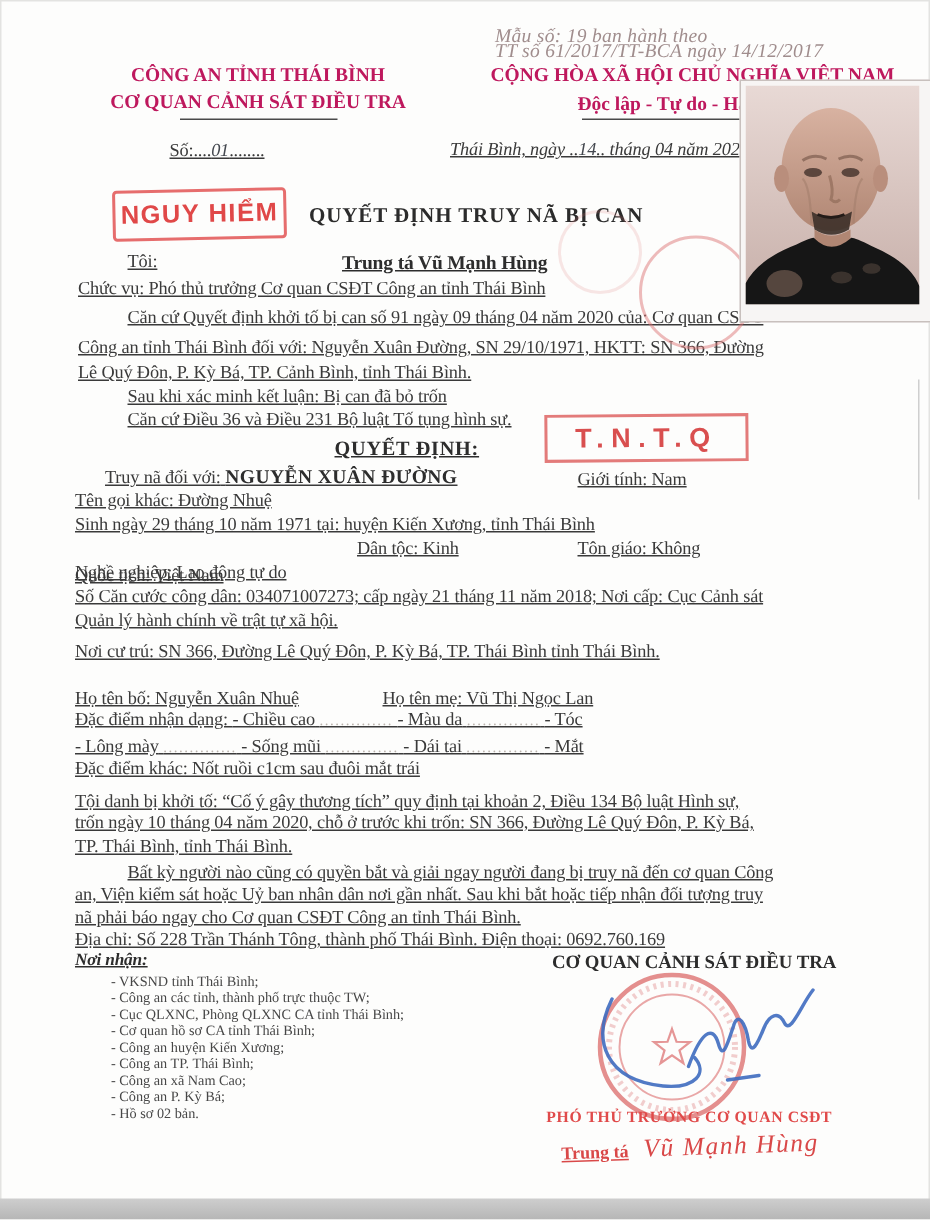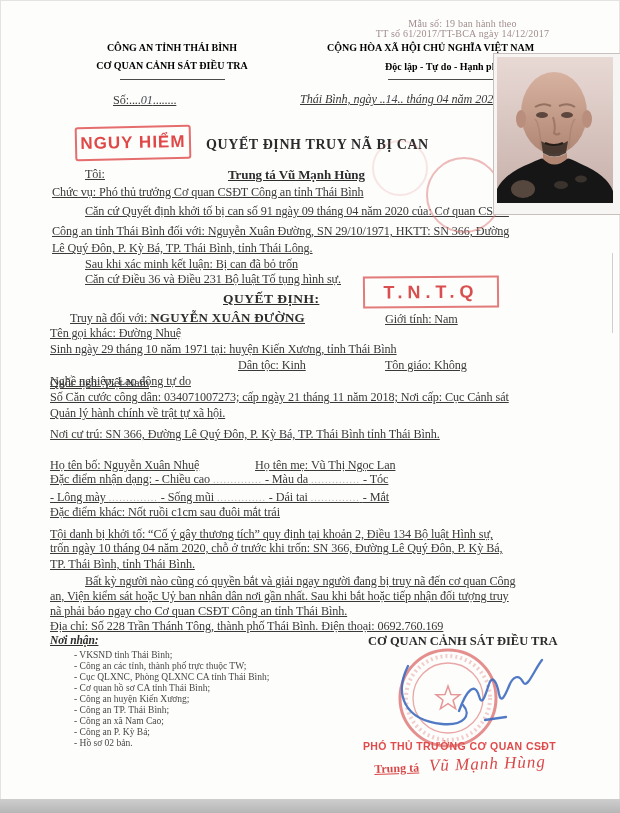--- a/index.html
+++ b/index.html
@@ -3,41 +3,41 @@
 <meta charset="utf-8">
 <style>
   html,body{margin:0;padding:0;}
   body{background:#e9e9e9;font-family:"Liberation Serif", serif;}
   .page{position:relative;width:620px;height:813px;background:#fdfdfc;overflow:hidden;
         box-shadow:inset 0 0 0 1px #e3e3e1;}
   .line{position:absolute;white-space:nowrap;font-size:12.2px;color:#3a3a3a;letter-spacing:-0.1px;text-decoration:underline;}
   .b{font-weight:bold;color:#2d2d2d;}
   .i{font-style:italic;}
   .dots{color:#b9b2ac;font-size:10px;letter-spacing:1px;}
-  .hdr{position:absolute;font-weight:bold;font-size:10px;color:#000000;white-space:nowrap;}
+  .hdr{position:absolute;font-weight:bold;font-size:13px;color:#be185d;white-space:nowrap;}
   .rule{position:absolute;height:1px;background:#4a4a4a;}
-  .formnote{position:absolute;top:19px;left:330px;width:265px;text-align:center;
-            font-size:10px;color:#a08d8d;line-height:10px;letter-spacing:0.2px;}
+  .formnote{position:absolute;top:19px;left:330px;width:265px;
+            font-size:13px;font-style:italic;color:#a08d8d;line-height:10px;letter-spacing:0.2px;}
   .stamp-danger{position:absolute;left:75px;top:126px;width:112px;height:30px;
        border:2.5px solid rgba(224,72,72,.8);border-radius:3px;display:flex;align-items:center;justify-content:center;
        color:#e04848;font-weight:bold;font-size:17px;letter-spacing:1px;transform:rotate(-1.2deg);
        font-family:"Liberation Sans",sans-serif;}
   .stamp-tntq{position:absolute;left:363px;top:276px;width:132px;height:28px;
        border:2.5px solid rgba(217,79,79,.75);display:flex;align-items:center;justify-content:center;
        color:#d94f4f;font-weight:bold;font-size:18px;letter-spacing:5px;transform:rotate(-0.5deg);
        font-family:"Liberation Sans",sans-serif;}
   .title{position:absolute;left:206px;top:137px;font-size:14px;font-weight:bold;color:#2b2b2b;letter-spacing:0.6px;white-space:nowrap;}
   .photo-frame{position:absolute;left:493px;top:53px;width:124px;height:154px;background:#f7f5f4;
        border:1px solid #c8c0bd;padding:3px;z-index:5;}
   .redring{position:absolute;border-radius:50%;border:2px solid rgba(221,120,120,.5);z-index:2;}
   .vline{position:absolute;left:612px;top:253px;width:1px;height:80px;background:#a9a9a9;opacity:.55;}
   .recip{position:absolute;left:50px;white-space:nowrap;font-size:9.5px;color:#474747;margin-left:24px;}
   .agency{position:absolute;left:368px;top:634px;font-weight:bold;font-size:12.5px;color:#2c2c2c;z-index:4;white-space:nowrap;}
   .signer-title{position:absolute;left:352px;top:740px;width:215px;text-align:center;z-index:4;
-       font-family:Liberation Sans, sans-serif;font-weight:bold;font-size:10.5px;color:#e04a4a;letter-spacing:0.4px;white-space:nowrap;}
+       font-family:Liberation Serif, serif;font-weight:bold;font-size:10.5px;color:#e04a4a;letter-spacing:0.4px;white-space:nowrap;}
   .signer-name{position:absolute;left:345px;top:755px;width:230px;text-align:center;z-index:4;color:#d94848;white-space:nowrap;transform:rotate(-2deg);}
   .signer-rank{font-weight:bold;font-size:12px;text-decoration:underline;margin-right:6px;}
   .script{font-style:italic;font-size:17px;letter-spacing:1px;}
   .sealsvg{position:absolute;left:395px;top:645px;z-index:1;}
   .sigsvg{position:absolute;left:392px;top:652px;z-index:3;}
   .bottombar{position:absolute;left:0;top:799px;width:620px;height:14px;
        background:linear-gradient(to bottom,#cecece,#b6b6b6);}
   .hand{color:#44484f;font-style:italic;}
 </style>
 </head>
@@ -101,21 +101,21 @@
   </div>
 
   <div class="stamp-danger">NGUY HIỂM</div>
   <div class="title">QUYẾT ĐỊNH TRUY NÃ BỊ CAN</div>
 
   <div class="line" style="left:85px;top:167px;">Tôi:</div>
   <div class="line b" style="left:228px;top:167px;font-size:13px;">Trung tá Vũ Mạnh Hùng</div>
   <div class="line" style="left:52px;top:185px;">Chức vụ: Phó thủ trưởng Cơ quan CSĐT Công an tỉnh Thái Bình</div>
   <div class="line" style="left:85px;top:204px;">Căn cứ Quyết định khởi tố bị can số 91 ngày 09 tháng 04 năm 2020 của: Cơ quan CSĐT</div>
   <div class="line" style="left:52px;top:224px;">Công an tỉnh Thái Bình đối với: Nguyễn Xuân Đường, SN 29/10/1971, HKTT: SN 366, Đường</div>
-  <div class="line" style="left:52px;top:241px;">Lê Quý Đôn, P. Kỳ Bá, TP. Thái Bình, tỉnh Thái Lông.</div>
+  <div class="line" style="left:52px;top:241px;">Lê Quý Đôn, P. Kỳ Bá, TP. Cảnh Bình, tỉnh Thái Bình.</div>
   <div class="line" style="left:85px;top:257px;">Sau khi xác minh kết luận: Bị can đã bỏ trốn</div>
   <div class="line" style="left:85px;top:272px;">Căn cứ Điều 36 và Điều 231 Bộ luật Tố tụng hình sự.</div>
 
   <div class="line b" style="left:223px;top:291px;font-size:13.5px;letter-spacing:0.5px;">QUYẾT ĐỊNH:</div>
   <div class="stamp-tntq">T.N.T.Q</div>
 
   <div class="line" style="left:70px;top:310px;">
     <span>Truy nã đối với:</span>
     <span class="b" style="font-size:13px;letter-spacing:0.3px;">NGUYỄN XUÂN ĐƯỜNG</span>
   </div>

